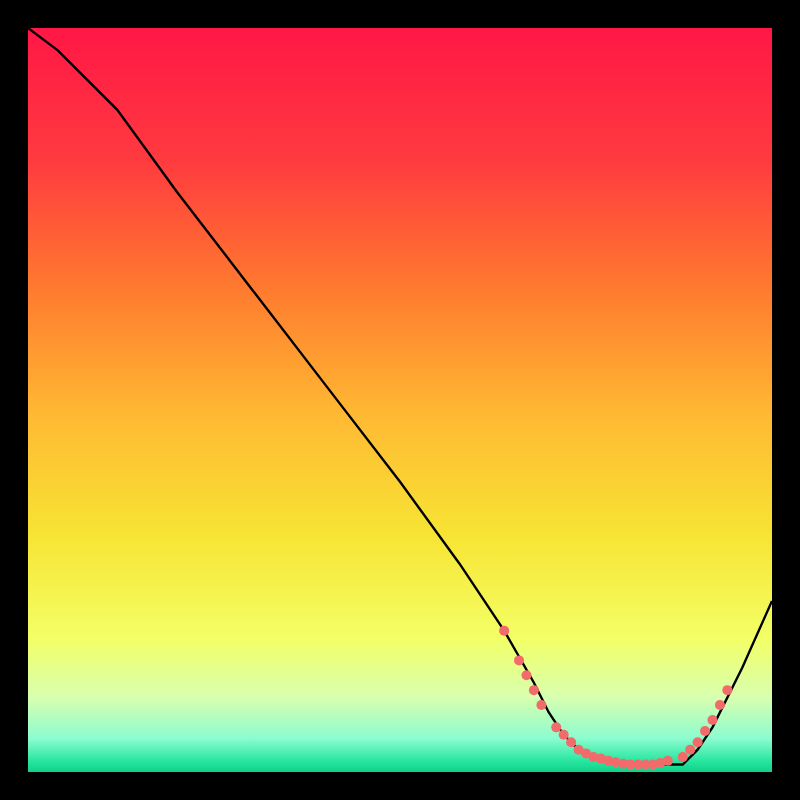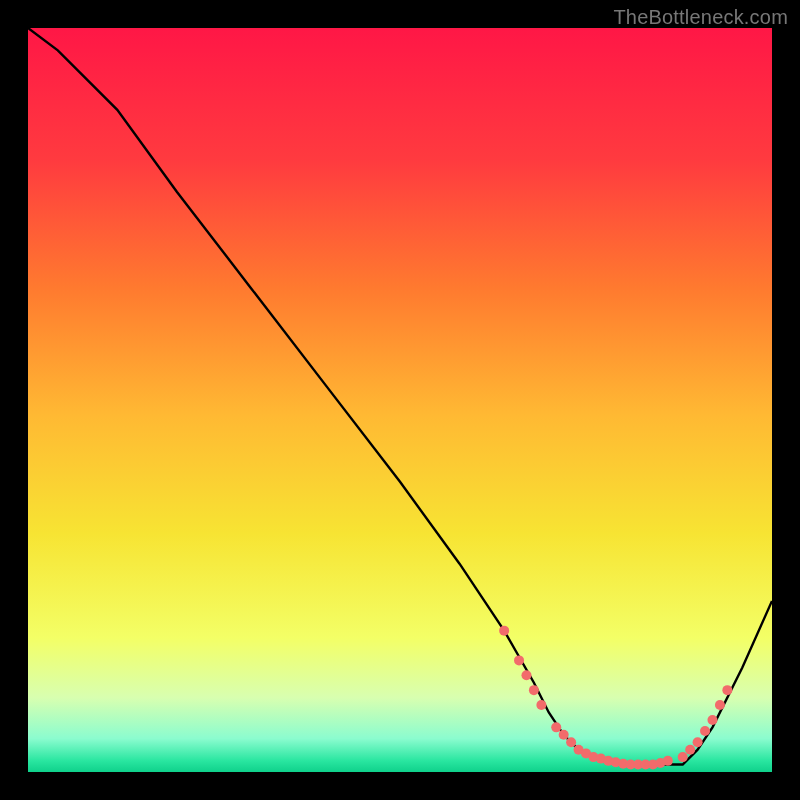--- a/index.html
+++ b/index.html
@@ -29,21 +29,20 @@
   .plot-area svg {
     width: 100%;
     height: 100%;
     display: block;
   }
 </style>
 </head>
 <body>
 
 <div class="frame">
-  <div class="attribution">TheBottleneck.com</div>
 
   <div class="plot-area">
     <svg viewBox="0 0 744 744">
       <defs>
         <linearGradient id="bg-grad" x1="0" y1="0" x2="0" y2="1">
             <stop offset="0%" stop-color="#ff1746"></stop>
             <stop offset="18%" stop-color="#ff3b3f"></stop>
             <stop offset="35%" stop-color="#ff7a2f"></stop>
             <stop offset="52%" stop-color="#ffb933"></stop>
             <stop offset="68%" stop-color="#f7e433"></stop>

